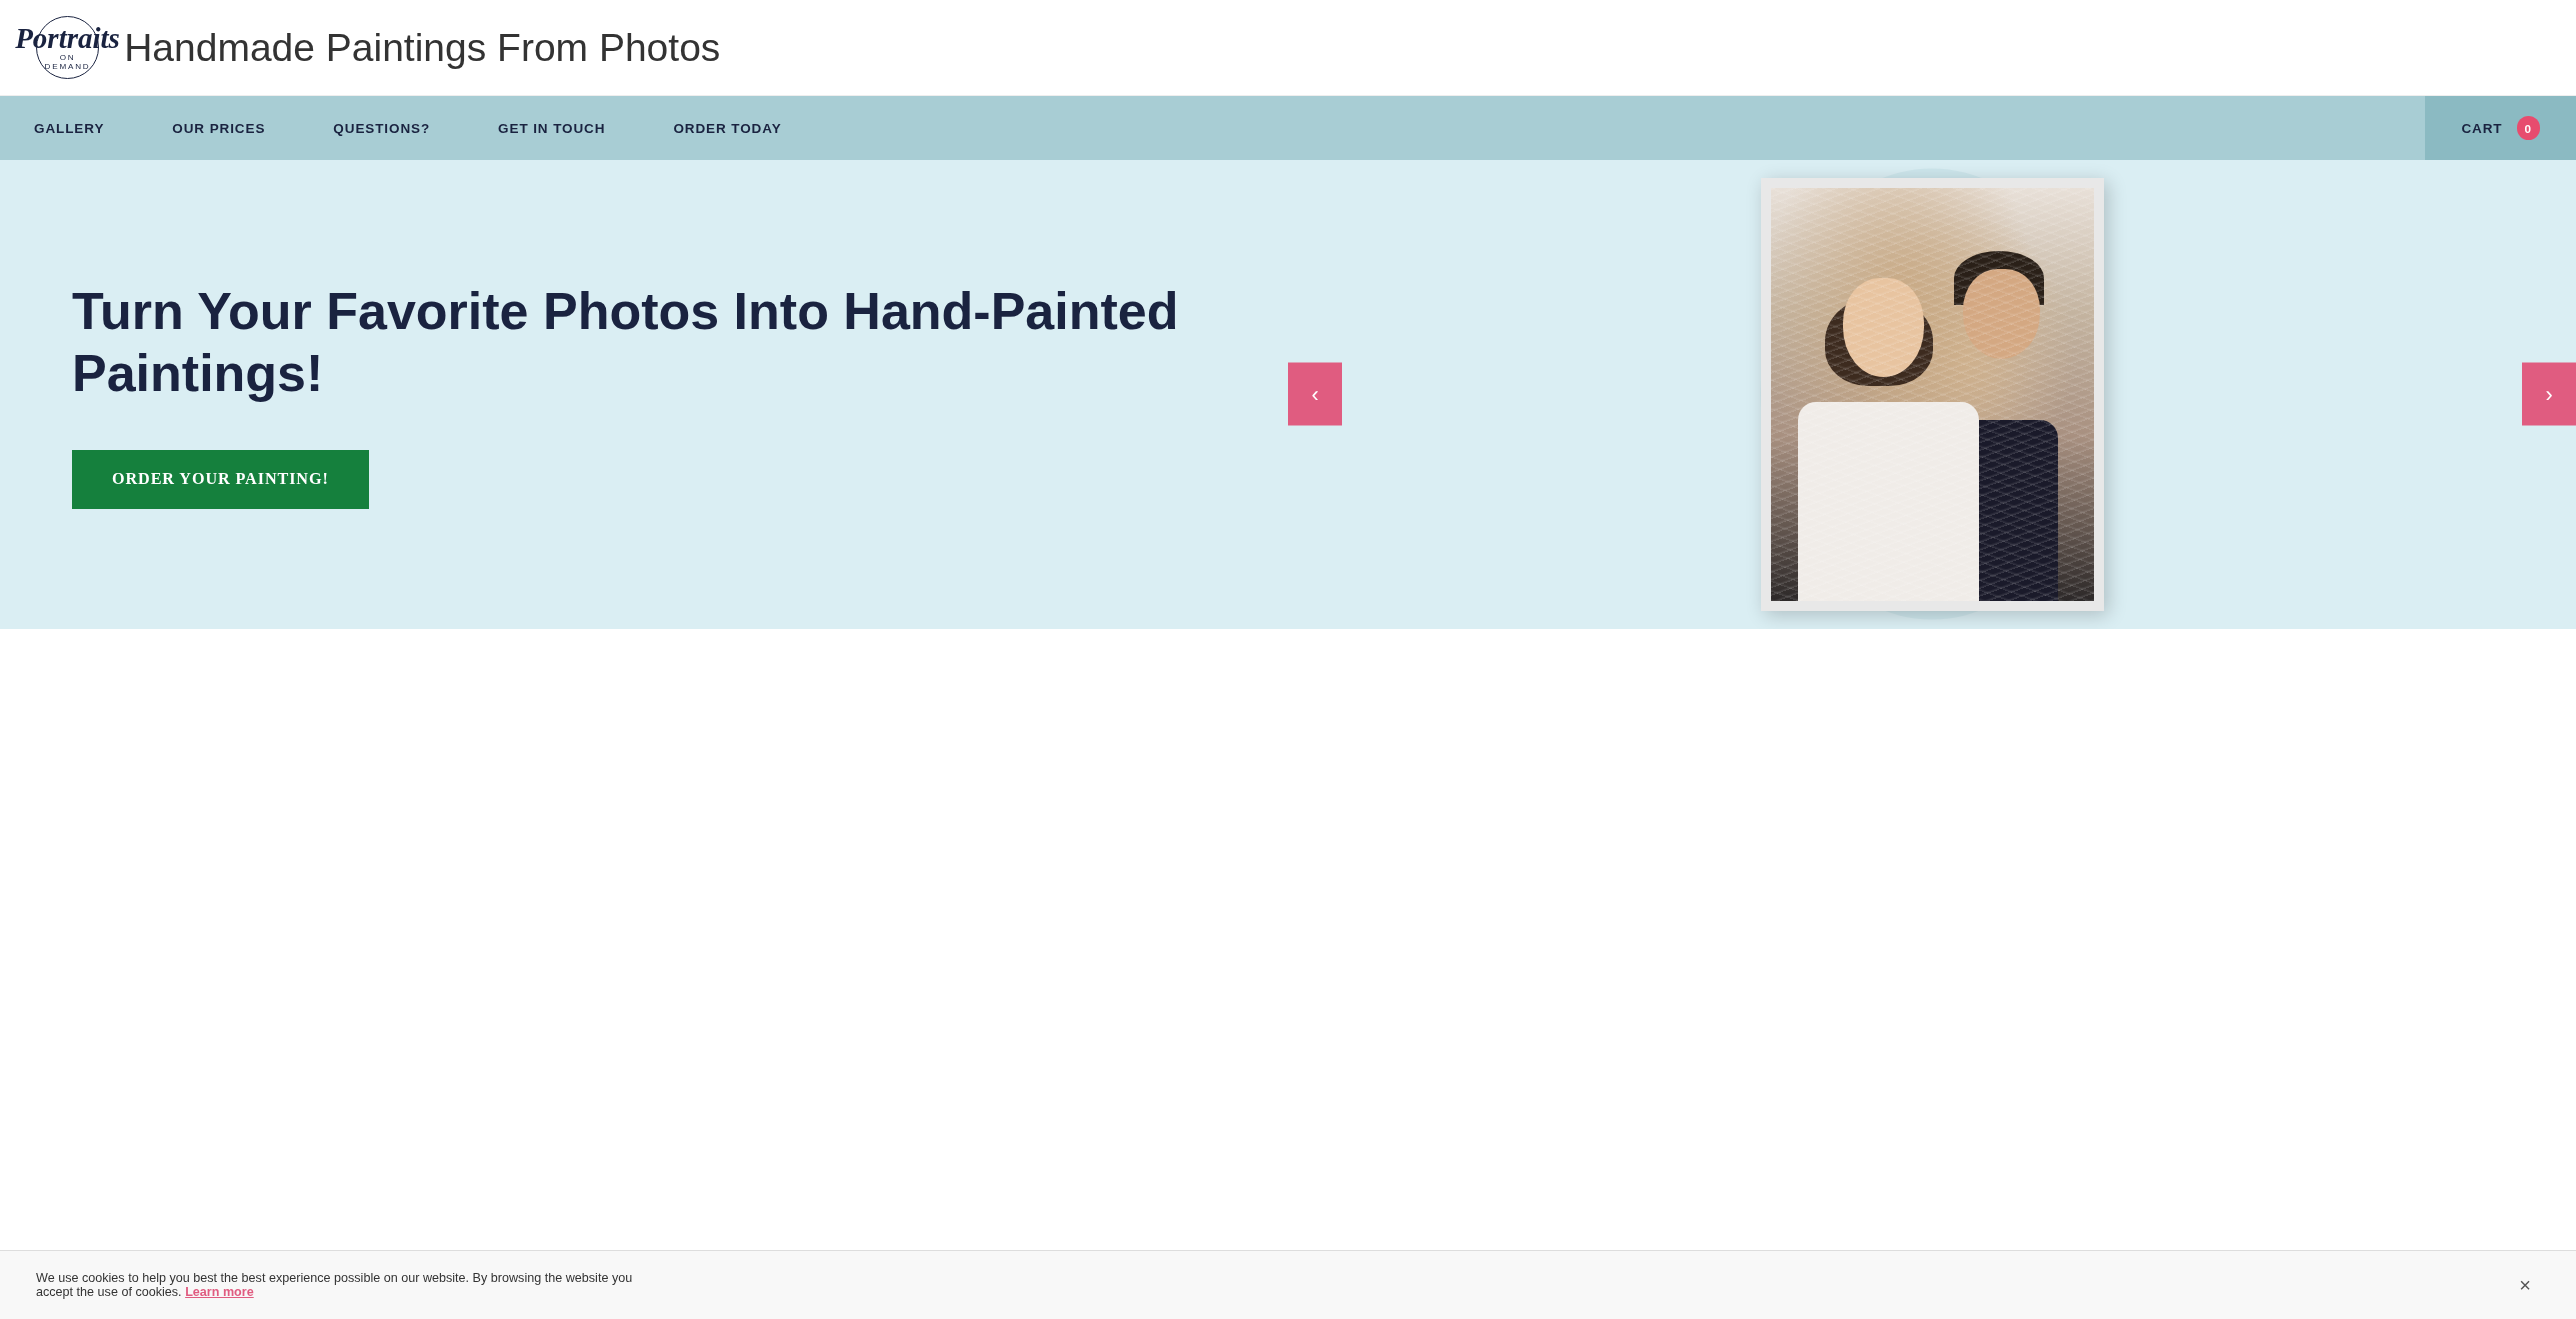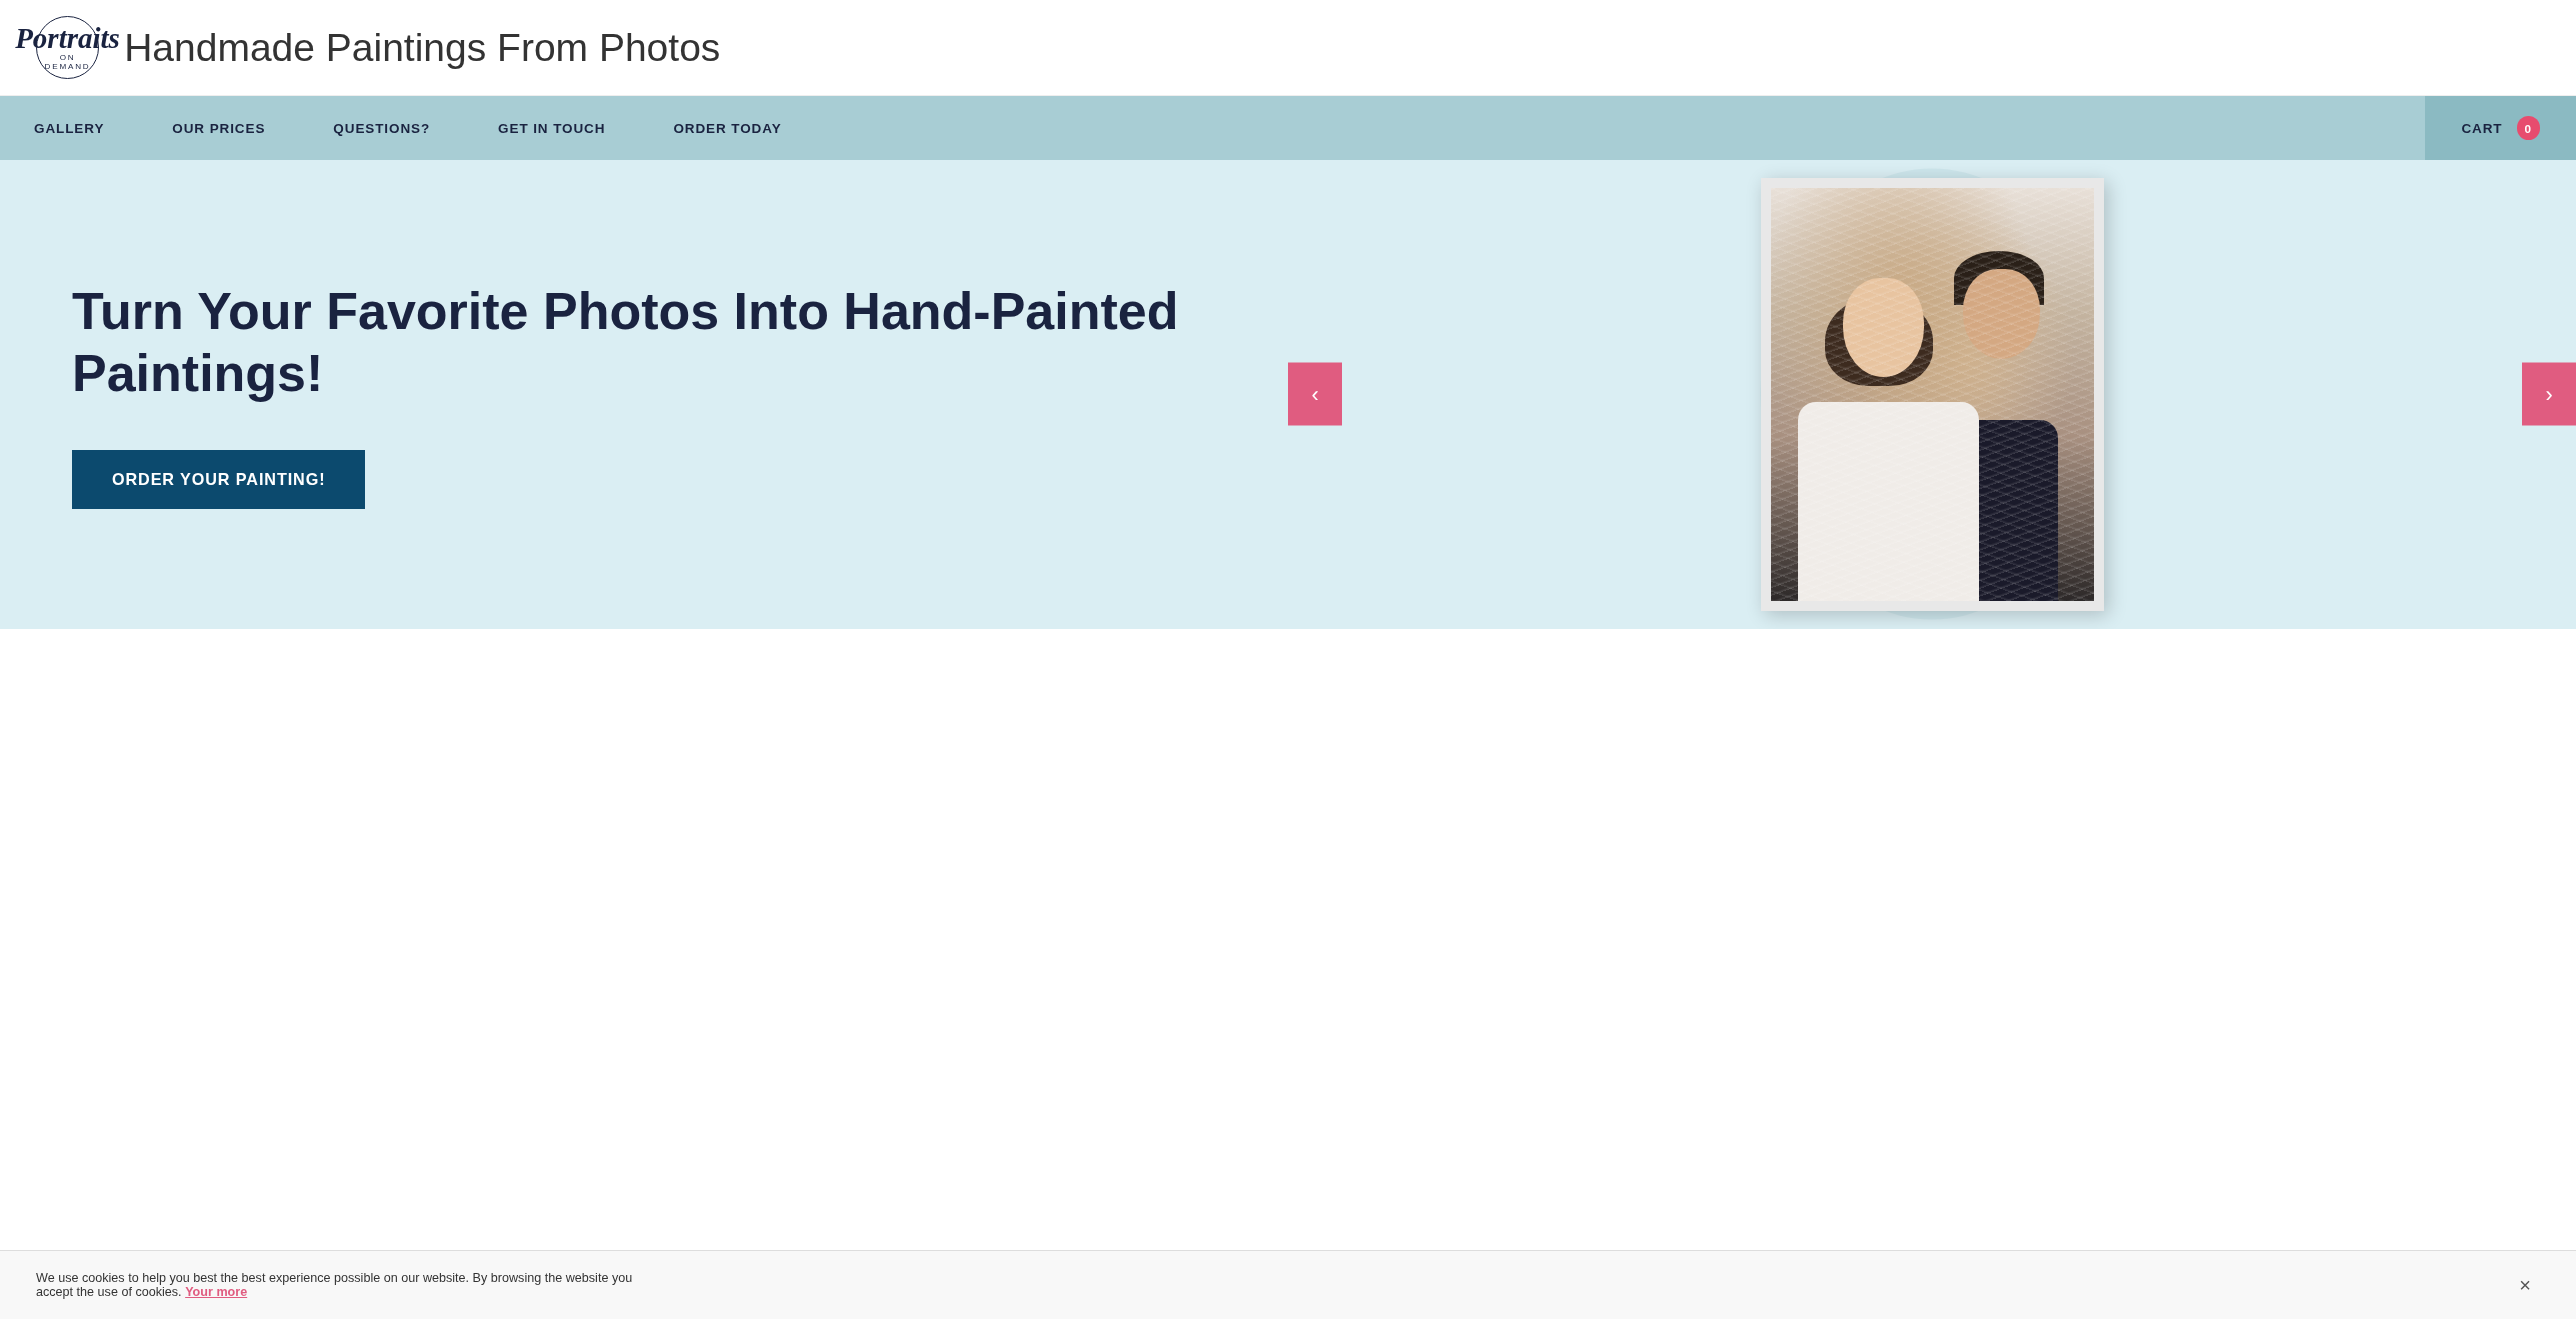--- a/index.html
+++ b/index.html
@@ -126,29 +126,30 @@
 
     .hero-title {
       font-size: 52px;
       color: #1a2340;
       line-height: 1.2;
       font-weight: 700;
       margin-bottom: 45px;
     }
 
     .hero-button {
-      background: #0c4a6e;
+      background: #15803d;
       color: #fff;
       border: none;
       padding: 20px 40px;
       font-size: 16.2px;
       font-weight: bold;
       letter-spacing: 0.9px;
       cursor: pointer;
       text-transform: uppercase;
+      font-family: Liberation Serif, serif;
     }
 
     .hero-image-area {
       flex: 1;
       display: flex;
       align-items: center;
       justify-content: center;
       position: relative;
       height: 469px;
     }
@@ -401,17 +402,17 @@
       </div>
     </div>
 
     <button class="arrow-btn right">›</button>
   </div>
 </section>
 
 <div class="cookie-banner">
   <div class="cookie-text">
     <span>We use cookies to help you best the best experience possible on our website. By browsing the website you accept the use of cookies.</span>
-    <a class="cookie-link" href="#">Your more</a>
+    <a class="cookie-link" href="#">Learn more</a>
   </div>
   <button class="cookie-close">×</button>
 </div>
 
 
 </body></html>

